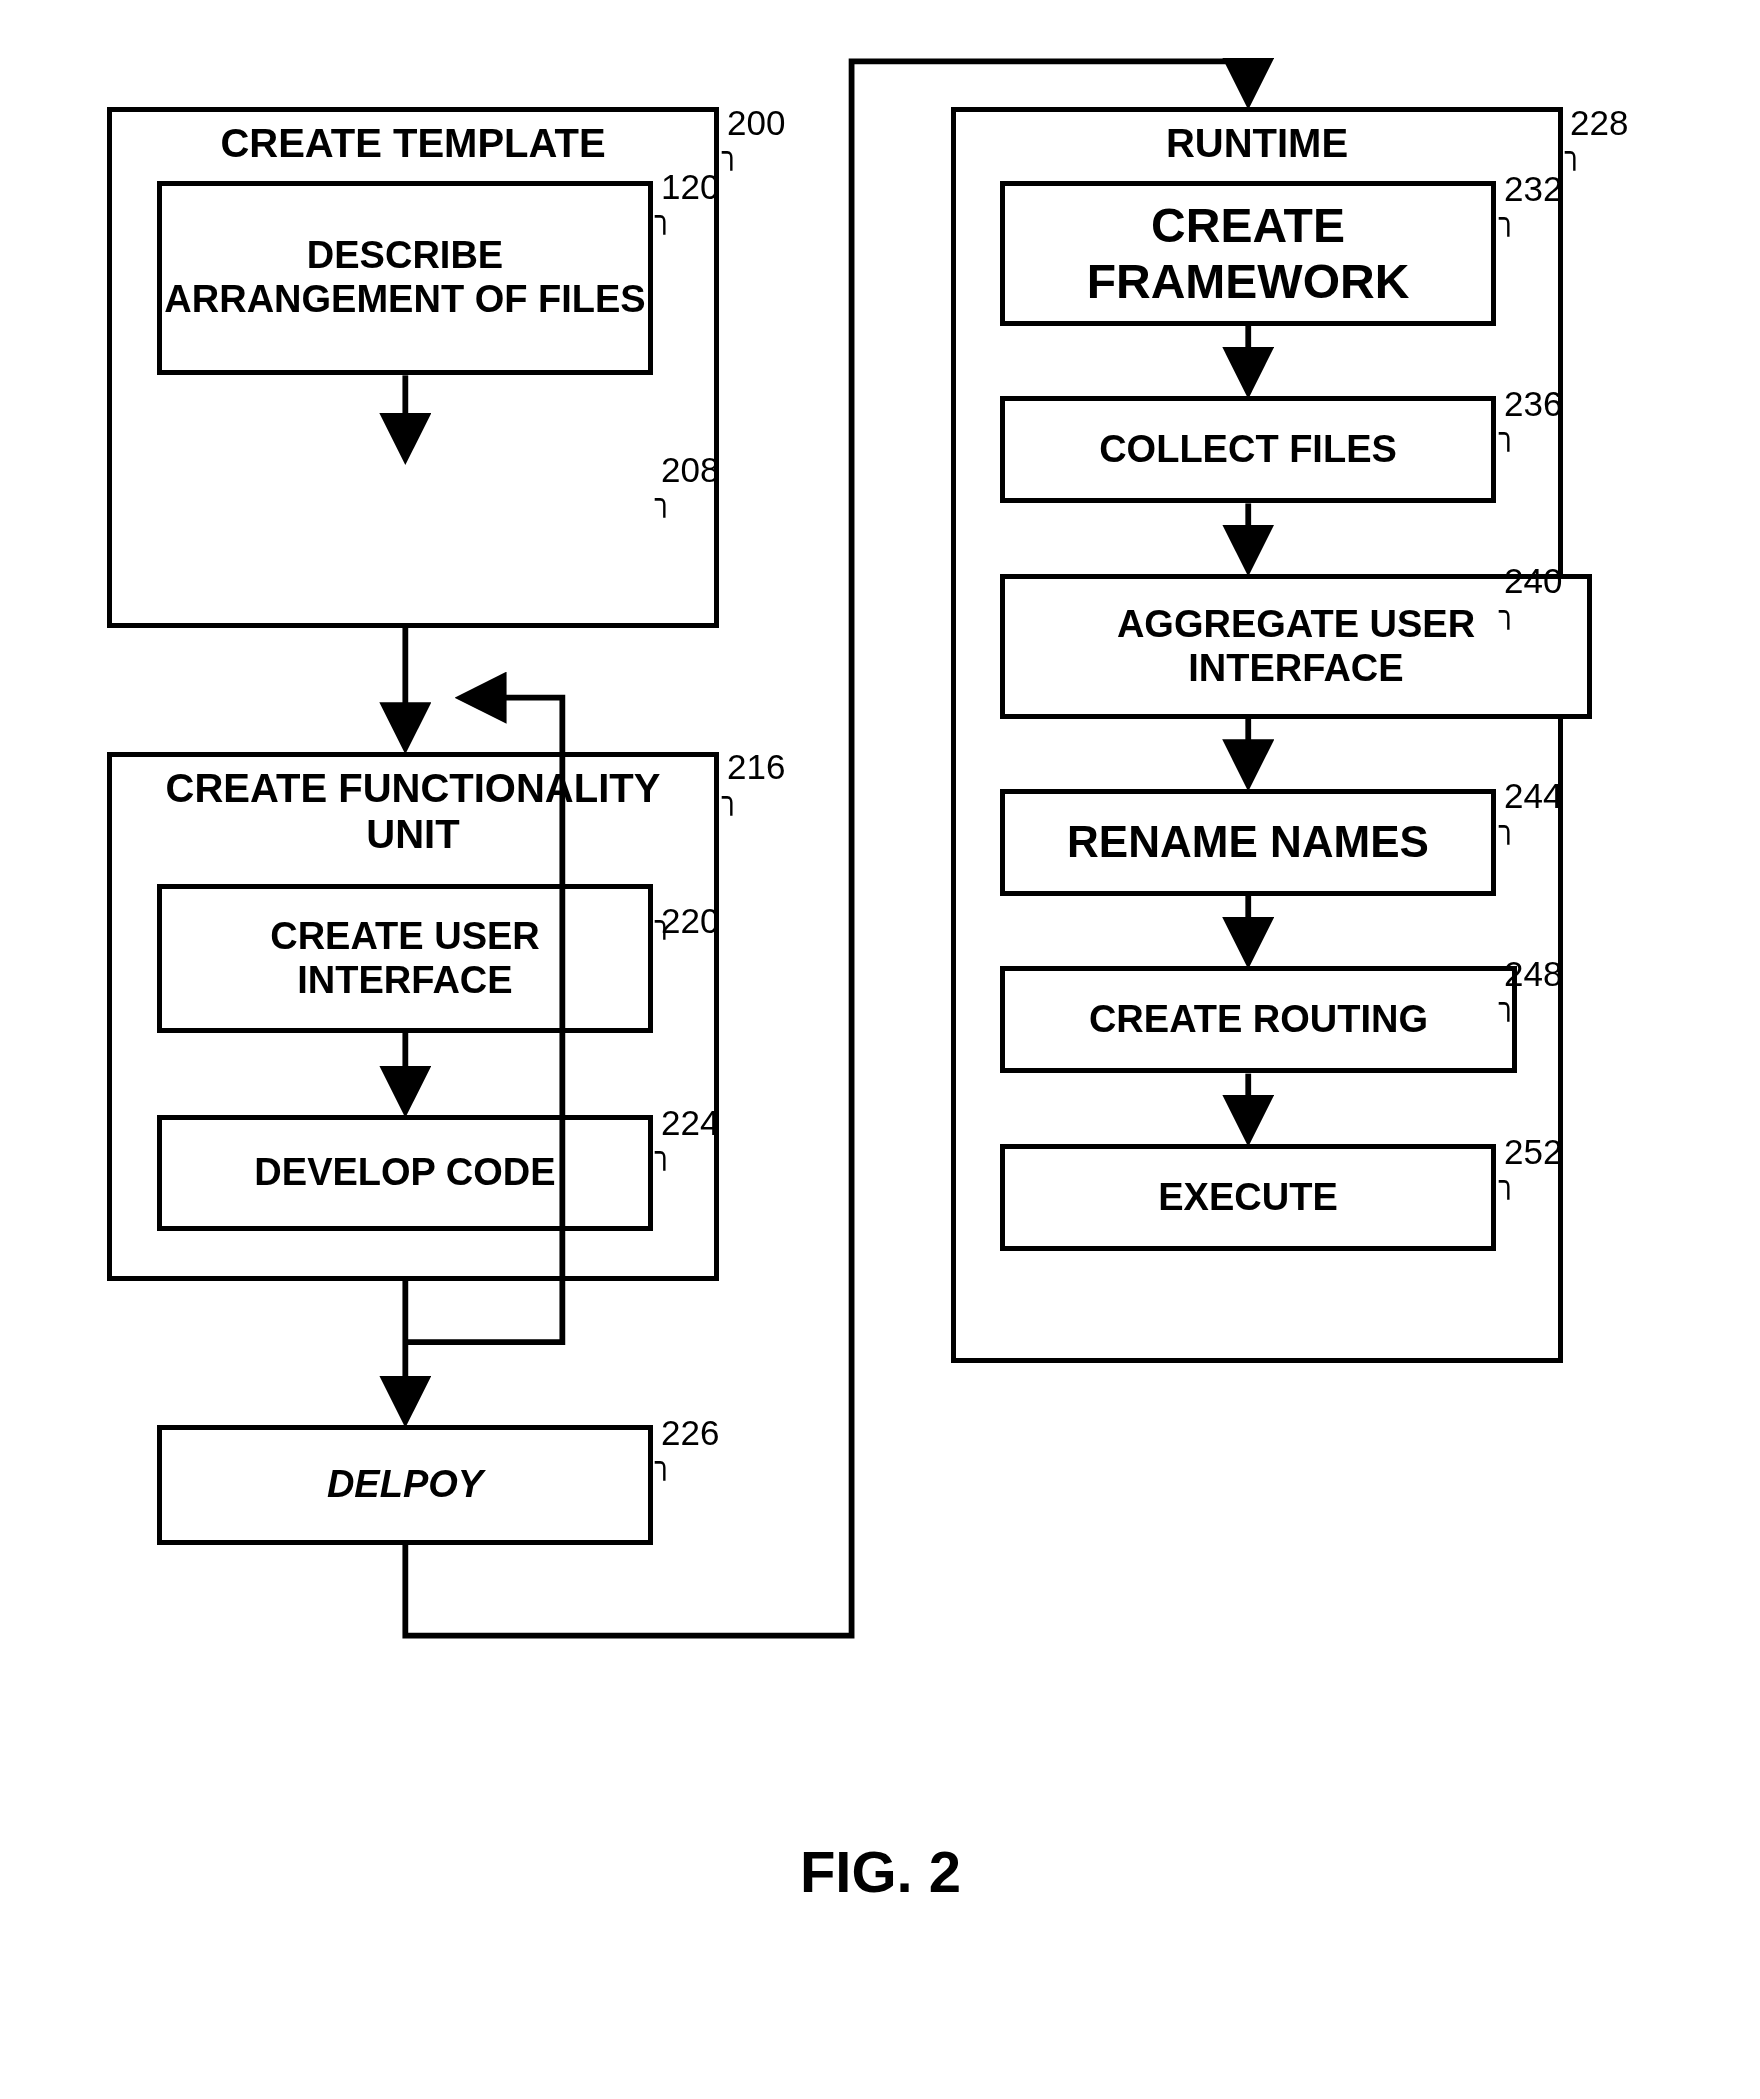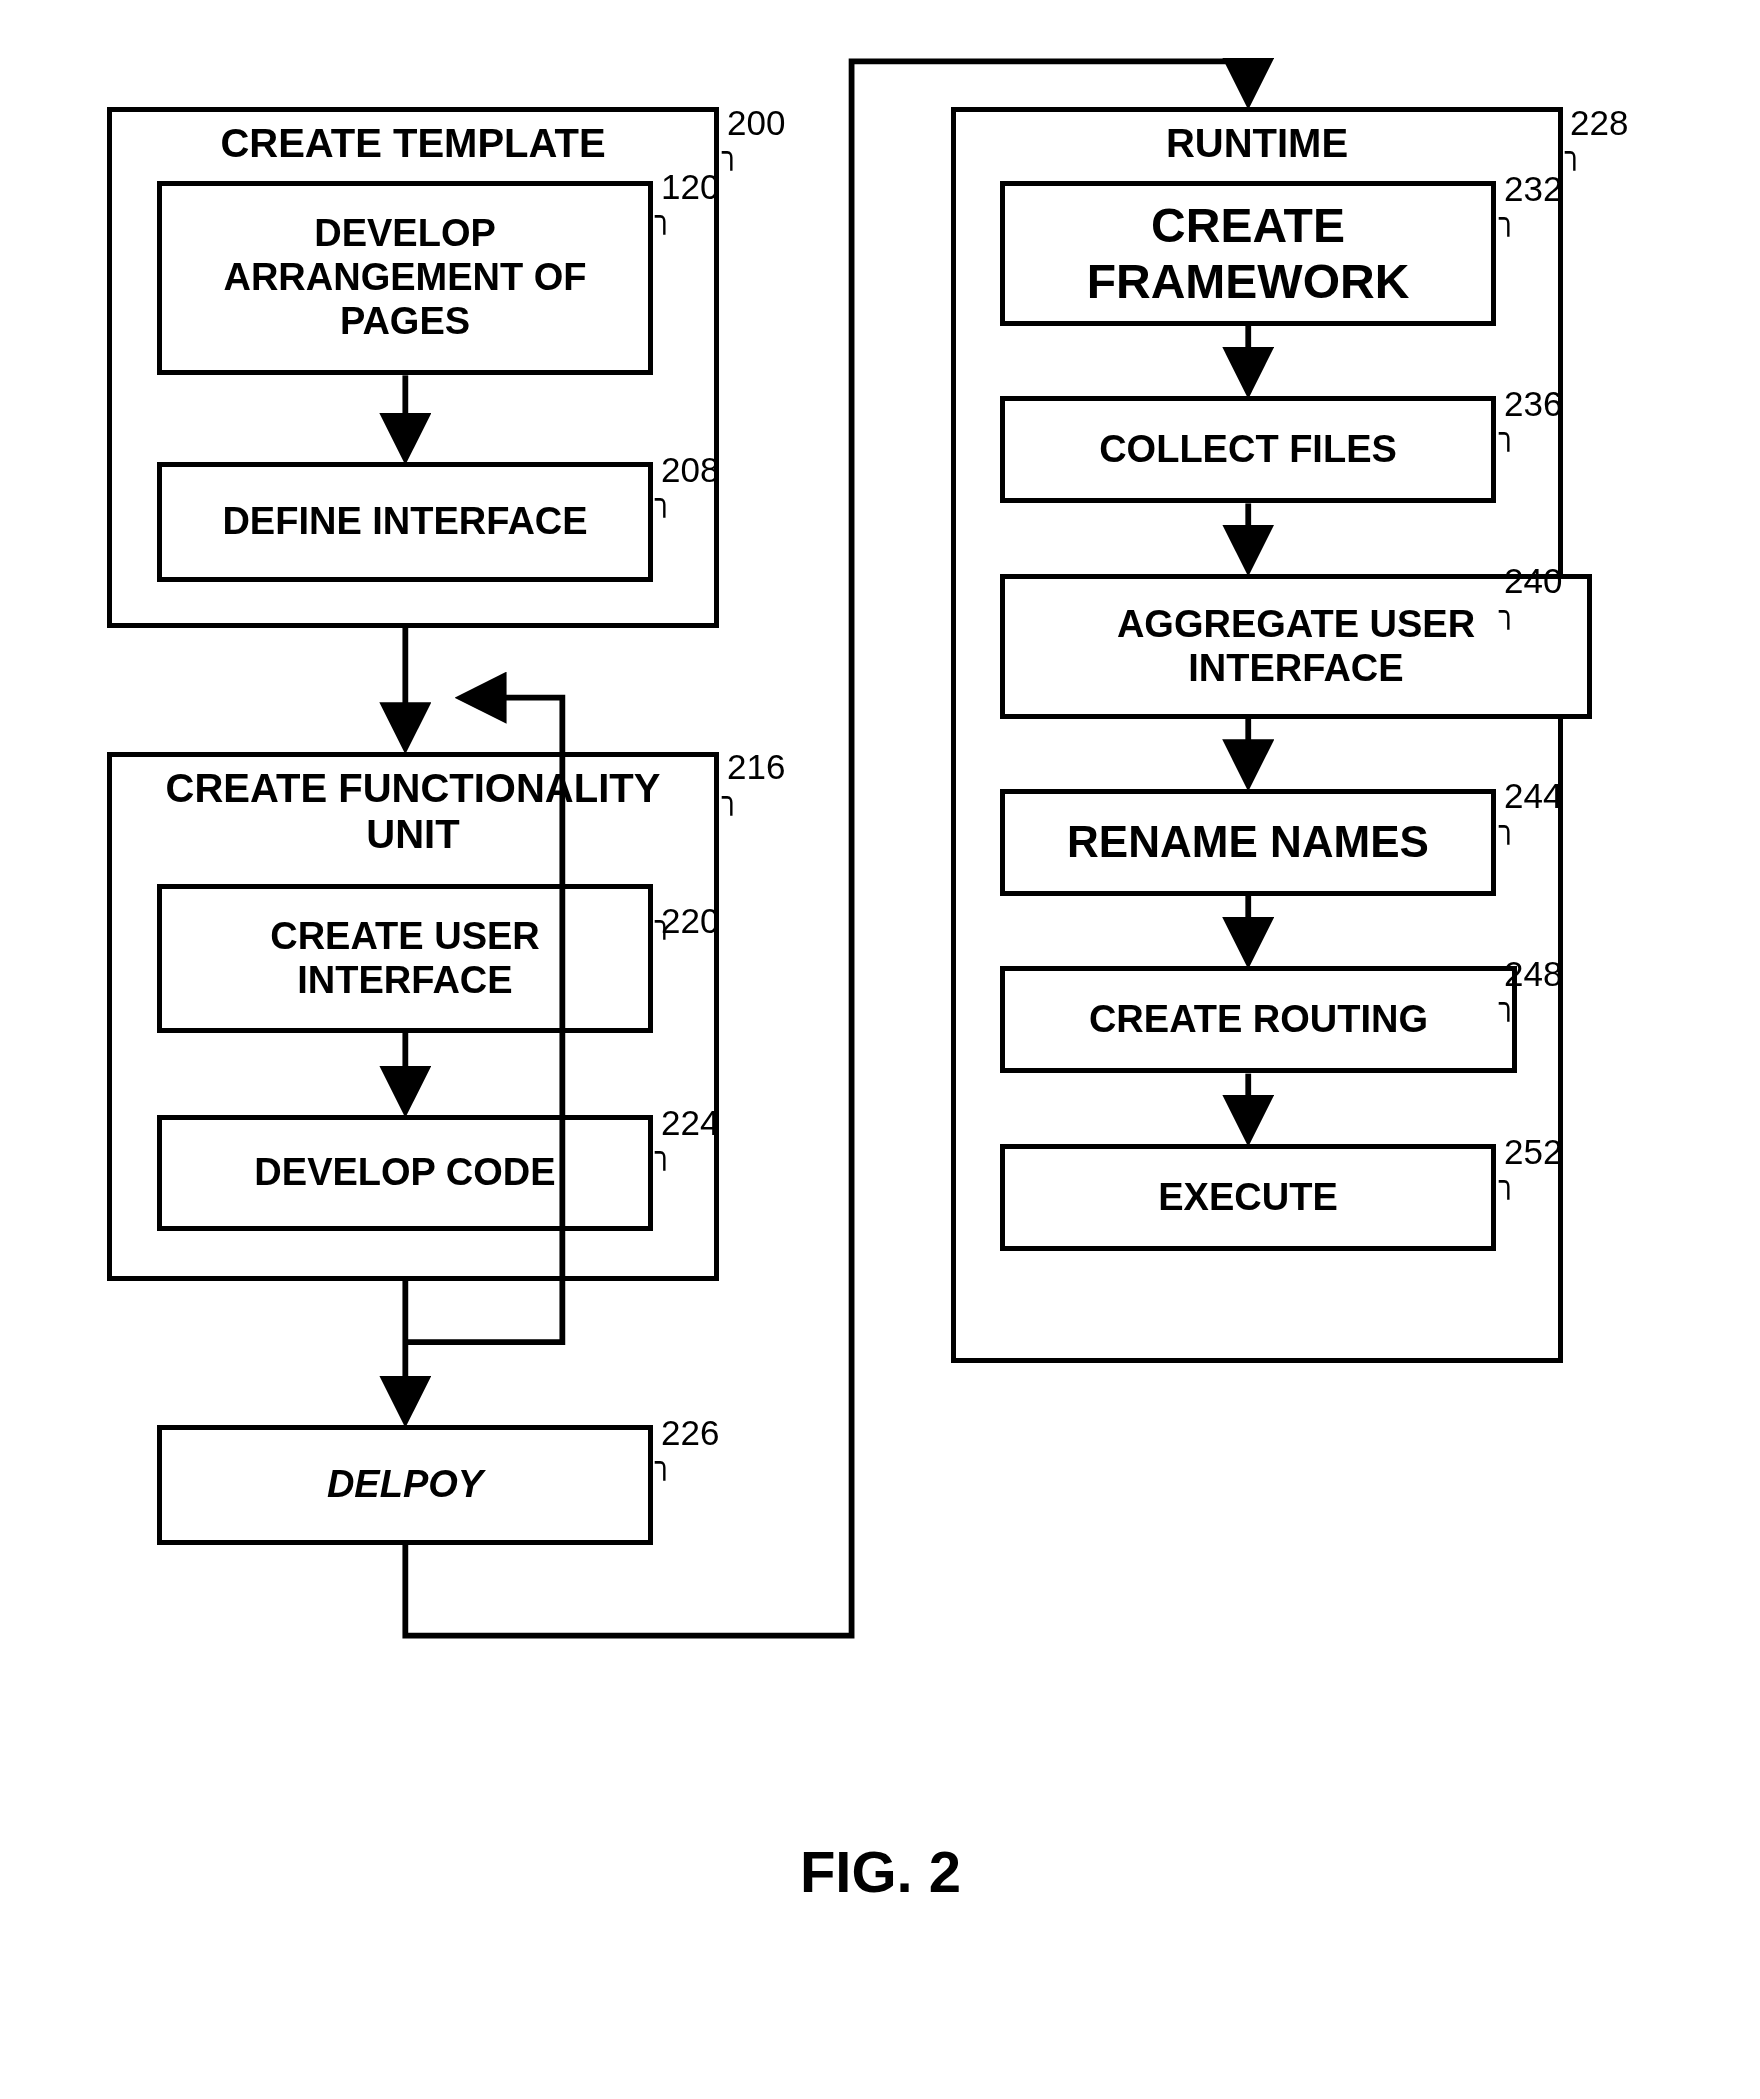--- a/index.html
+++ b/index.html
@@ -64,28 +64,25 @@
 
 <div class="canvas">
 
   <div class="box" style="left:107px; top:87px; width:612px; height:521px; font-size:40px;">
     <div class="outer-title" style="font-size:40px;">CREATE TEMPLATE</div>
   </div>
   <span class="tick" style="left:722px; top:114px;">╮</span>
   <span class="num" style="left:727px; top:83px;">200</span>
 
   <div class="box" style="left:157px; top:161px; width:496px; height:194px; font-size:38px;">
-    <span>DEVELOP ARRANGEMENT OF PAGES</span>
+    <span>DESCRIBE ARRANGEMENT OF FILES</span>
   </div>
   <span class="tick" style="left:655px; top:178px;">╮</span>
   <span class="num" style="left:661px; top:147px;">120</span>
 
-  <div class="box" style="left:157px; top:442px; width:496px; height:120px; font-size:38px;">
-    <span>DEFINE INTERFACE</span>
-  </div>
   <span class="tick" style="left:655px; top:461px;">╮</span>
   <span class="num" style="left:661px; top:430px;">208</span>
 
   <div class="box" style="left:107px; top:732px; width:612px; height:529px; font-size:40px;">
     <div class="outer-title" style="font-size:40px; top:8.3px; padding:0 50px; box-sizing:border-box;">CREATE FUNCTIONALITY UNIT</div>
   </div>
   <span class="tick" style="left:722px; top:759px;">╮</span>
   <span class="num" style="left:727px; top:727px;">216</span>
 
   <div class="box" style="left:157px; top:864px; width:496px; height:149px; font-size:38px;">

